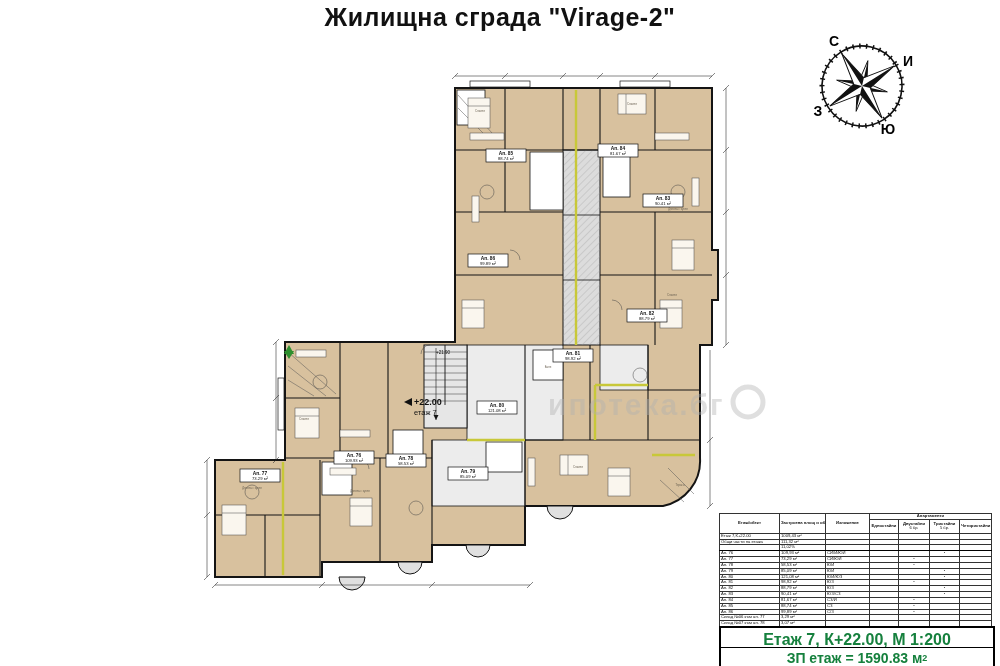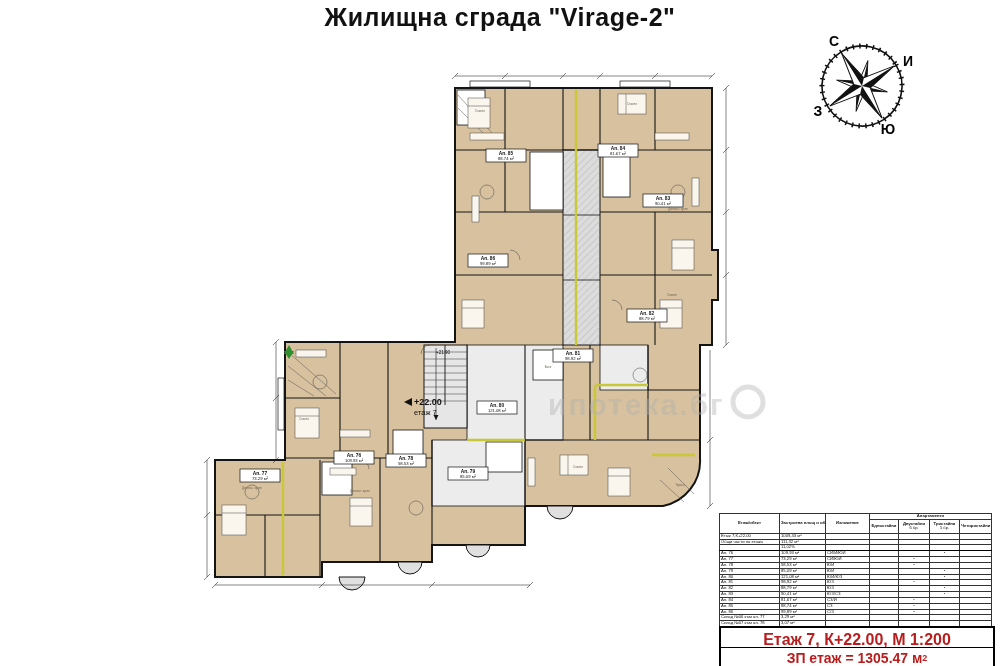--- a/index.html
+++ b/index.html
@@ -14,21 +14,21 @@
            border:1.6px solid #000;background:#fff;}
   .aptable td,.aptable th{border:0.5px solid #333;padding:0 1px;height:4.8px;
            overflow:hidden;white-space:nowrap;font-weight:normal;text-align:left;}
   .aptable th{text-align:center;font-weight:bold;}
   .aptable .ctr{text-align:center;}
   .aptable tr.thick td{border-bottom:1.4px solid #000;}
   .aptable tr.hdr2 th{height:13px;white-space:normal;line-height:1.1;vertical-align:middle;}
   .cnt{display:block;font-weight:normal;font-size:4px;}
   
   .fbox{position:absolute;left:719px;width:272px;border:2px solid #000;background:#fff;
-        display:flex;align-items:center;justify-content:center;font-weight:bold;color:#b91c1c;}
+        display:flex;align-items:center;justify-content:center;font-weight:bold;color:#15803d;}
   .fbox1{top:626px;height:23px;font-size:16px;}
   .fbox2{top:647px;height:19px;font-size:14px;border-top-width:1px;}
   .fbox sup{font-size:9px;}
 </style>
 </head>
 <body>
 
 <div class="sheet">
 
   <div class="title">Жилищна сграда "Virage-2"</div>
@@ -494,17 +494,17 @@
           <td></td>
           <td></td>
         </tr>
   </tbody>
     </table>
 
   <div class="fbox fbox1">
     <span>Етаж 7, К+22.00, М 1:200</span>
   </div>
   <div class="fbox fbox2">
-    <span>ЗП етаж = 1305.47 м</span>
+    <span>ЗП етаж = 1590.83 м</span>
       <sup>2</sup>
   </div>
 
 </div>
 
 </body></html>

